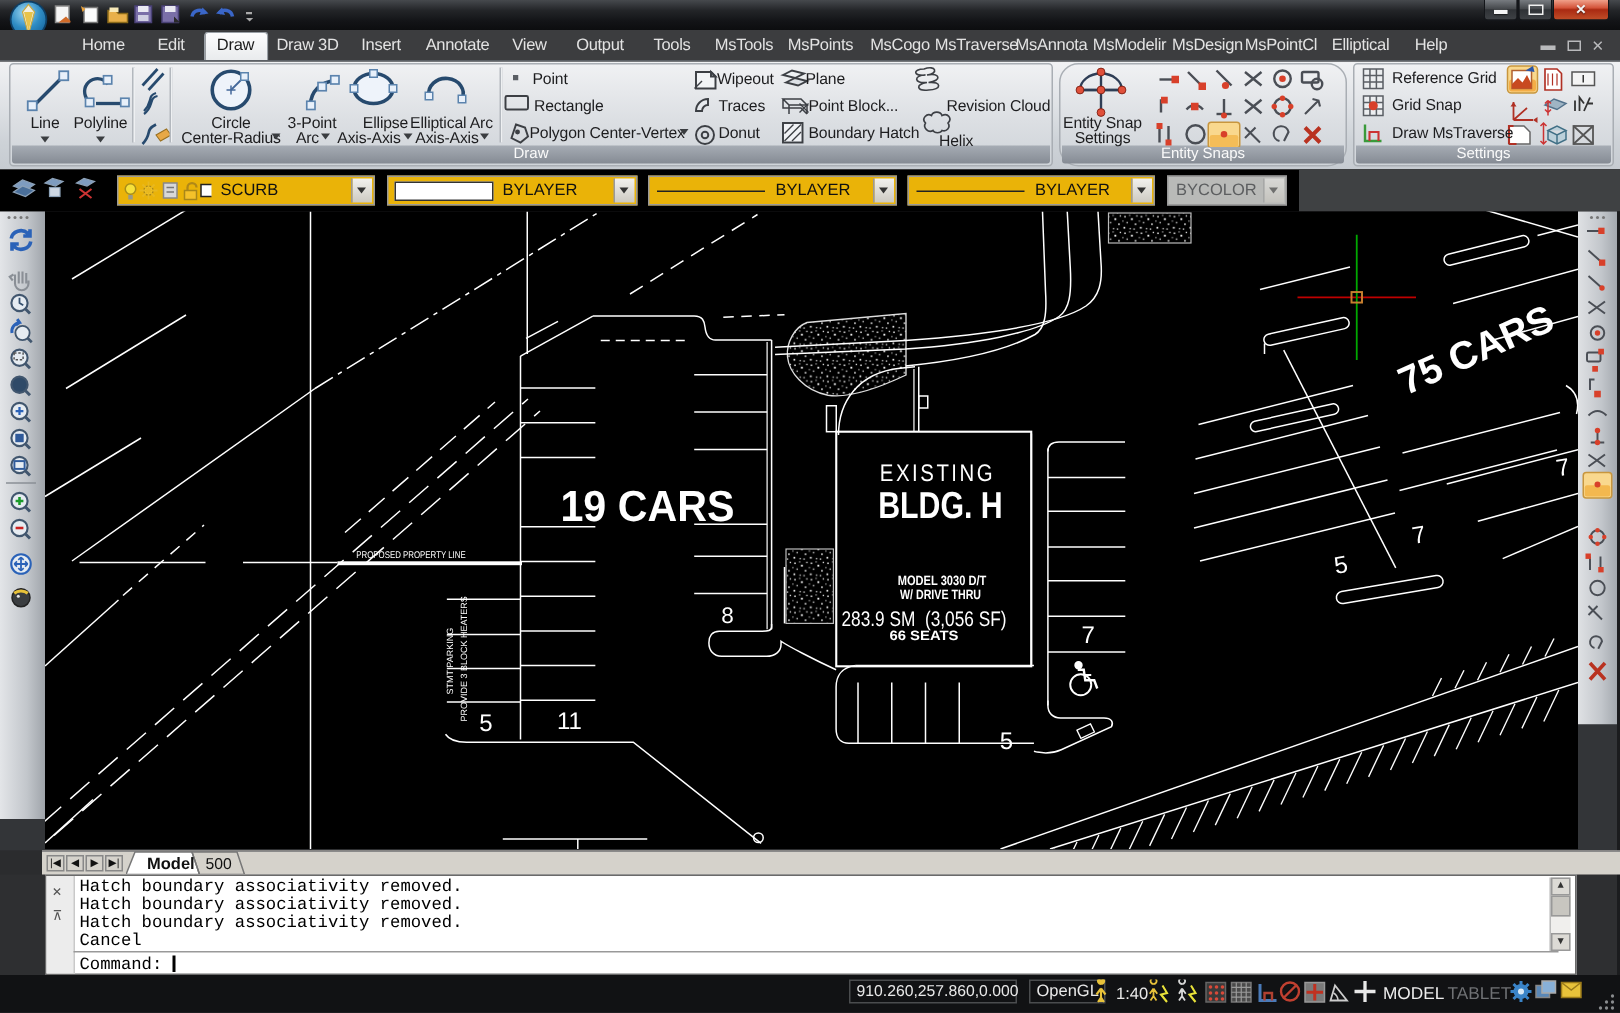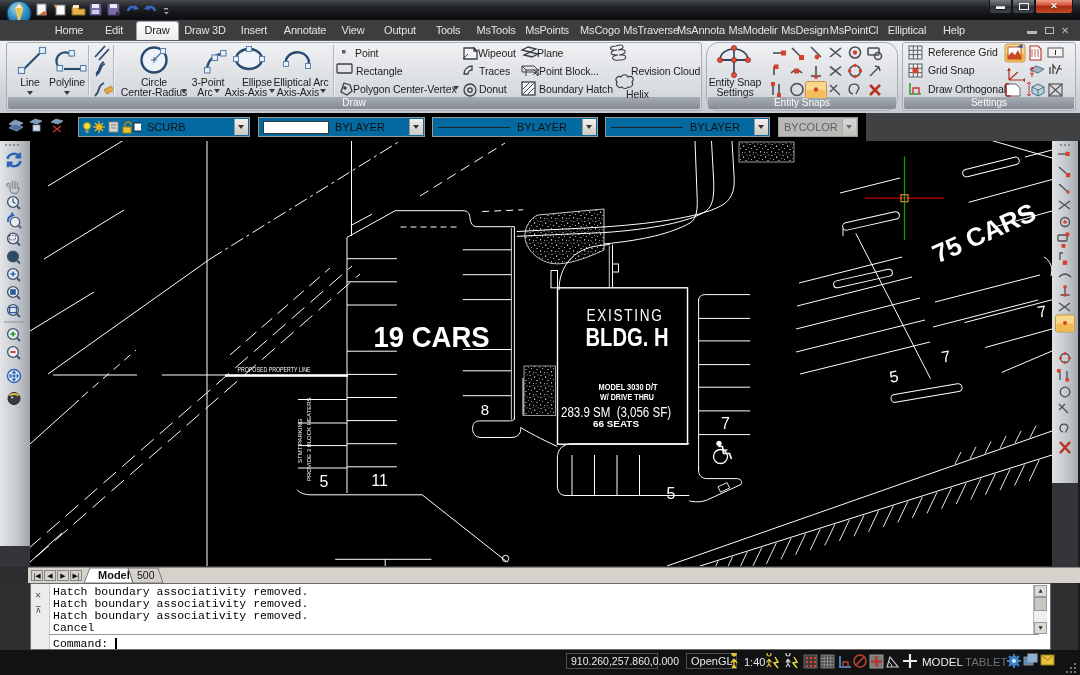--- a/index.html
+++ b/index.html
@@ -20,21 +20,21 @@
 #ribbon{left:0;top:40px;width:1080px;height:73px;background:linear-gradient(180deg,#f1f2f4 0%,#dde0e4 45%,#cdd2d7 75%,#c6cbd1 100%);border-top:1px solid #5c6065;box-sizing:border-box;}
 .panel{top:42px;height:69px;border:1px solid #a9aeb4;border-radius:3px;box-sizing:border-box;background:linear-gradient(180deg,#f0f1f3,#dcdfe3 55%,#cfd4d9);}
 .plabel{bottom:1px;left:1px;right:1px;height:12px;position:absolute;background:linear-gradient(180deg,#a6acb4,#858b94);border-radius:0 0 2px 2px;color:#fafafa;font-size:10px;text-align:center;line-height:12px;}
 .rtxt{color:#1d1d1f;font-size:10.5px;letter-spacing:-0.1px;white-space:nowrap;}
 .rtxtc{color:#1d1d1f;font-size:10.5px;letter-spacing:-0.1px;white-space:nowrap;transform:translateX(-50%);}
 .sep{top:45px;width:1px;height:50px;background:#b3b8be;border-right:1px solid #eef0f2;}
 .dna{width:0;height:0;border-left:3px solid transparent;border-right:3px solid transparent;border-top:4px solid #3a3d40;}
 
 #toolrow{left:0;top:113px;width:1080px;height:28px;background:#000;}
 #toolrowR{left:866px;top:113px;width:214px;height:28px;background:#3f4143;}
-.combo{top:117px;height:20px;background:#0369a1;border:1px solid #9a9a9a;box-sizing:border-box;font-size:11px;color:#111;}
+.combo{top:117px;height:20px;background:#eab308;border:1px solid #9a9a9a;box-sizing:border-box;font-size:11px;color:#111;}
 .cbtn{position:absolute;right:1px;top:1px;width:13px;height:16px;background:linear-gradient(180deg,#f2f1ee,#cdcac2);border-left:1px solid #9a9a9a;}
 .cbtn:after{content:"";position:absolute;left:3px;top:6px;border-left:3.5px solid transparent;border-right:3.5px solid transparent;border-top:4px solid #333;}
 
 #leftbar{left:0;top:141px;width:30px;height:405px;background:linear-gradient(90deg,#e3e5e8,#c2c6cb 60%,#9fa4aa);}
 #leftbarB{left:0;top:546px;width:30px;height:21px;background:#333538;}
 #rightbar{left:1052px;top:141px;width:26px;height:342px;background:linear-gradient(90deg,#dfe1e4,#c2c6cb 60%,#a4a9af);}
 #rightbarB{left:1052px;top:483px;width:26px;height:84px;background:#333538;}
 #rightedge{left:1078px;top:141px;width:2px;height:534px;background:#1b1c1e;}
 
 #tabbar{left:28px;top:567px;width:1052px;height:16px;background:#d5d2cb;border-top:1px solid #8a8a8a;box-sizing:border-box;}
@@ -318,21 +318,21 @@
  <path d="M148 32 v-7 m3 7 v-9 l3 4 m0 5 l4 -9 m-2 4 h4" stroke="#333" stroke-width="1.2" fill="none"></path>
  <path d="M104 42 h10 l4 4 v8 h-14 z" fill="#fff" stroke="#666"></path>
       <path d="M104 54 v-12 h3 m-3 12 h5" stroke="#b03024" stroke-width="1.4" fill="none"></path>
  <path d="M130 45 l6 -3 6 3 -6 3 z M130 45 v6 l6 3 6 -3 v-6 M136 48 v6" fill="#bcd0da" stroke="#417086" stroke-width="1"></path>
  <path d="M127 40 v14 m-2 -12 l2 -2 2 2 m-4 10 l2 2 2 -2" stroke="#c33" stroke-width="1" fill="none"></path>
  <rect x="147" y="42" width="13" height="12" fill="none" stroke="#555" stroke-width="1.2"></rect>
       <path d="M147 42 l13 12 m-13 0 l13 -12" stroke="#555" stroke-width="1.2"></path>
 </svg>
 <div class="abs rtxt" style="left:928px;top:46px;">Reference Grid</div>
 <div class="abs rtxt" style="left:928px;top:64px;">Grid Snap</div>
-<div class="abs rtxt" style="left:928px;top:83px;">Draw Orthogonal</div>
+<div class="abs rtxt" style="left:928px;top:83px;">Draw MsTraverse</div>
 
 <div class="abs" id="toolrow"></div>
 <div class="abs" id="toolrowR"></div>
 <svg class="abs" style="left:6px;top:116px" width="64" height="22" viewBox="0 0 64 22">
  <g stroke="#8da2b8" fill="#5b80a8" stroke-width="0.8">
   <path d="M3 8 l6 -4 8 3 -6 4 z" fill="#7e9cc0"></path>
         <path d="M3 12 l6 -4 8 3 -6 4 z" fill="#4a6f9a"></path>
   <path d="M24 6 l5 -3 7 2 -5 3 z" fill="#7e9cc0"></path>
         <rect x="27" y="9" width="7" height="6" fill="#cfd8e4"></rect>
   <path d="M45 6 l5 -3 7 2 -5 3 z" fill="#7e9cc0"></path>
@@ -740,21 +740,21 @@
  <div style="position:absolute;left:18px;top:50px;width:990px;height:1px;background:#999;"></div>
  <div style="position:absolute;left:22px;top:53px;color:#000;font-size:11.5px;">Command: <span style="display:inline-block;width:1.5px;height:11px;background:#000;vertical-align:-2px;"></span></div>
  <div style="position:absolute;right:3px;top:1px;width:13px;height:49px;background:#f0efed;border-left:1px solid #bbb;">
   <div style="position:absolute;top:0;left:0;width:13px;height:12px;background:#dcdad5;border:1px solid #999;box-sizing:border-box;font-size:7px;text-align:center;line-height:10px;color:#333;">▲</div>
   <div style="position:absolute;bottom:0;left:0;width:13px;height:12px;background:#dcdad5;border:1px solid #999;box-sizing:border-box;font-size:7px;text-align:center;line-height:10px;color:#333;">▼</div>
   <div style="position:absolute;top:12px;left:0;width:13px;height:14px;background:#c8c6c0;border:1px solid #999;box-sizing:border-box;"></div>
  </div>
 </div>
 
 <div class="abs" id="statusbar"></div>
-<div class="abs sbox" style="left:566px;width:92px;font-size:10.5px;">910.260,257.860,0.000</div>
+<div class="abs sbox" style="left:566px;width:112px;font-size:10.5px;">910.260,257.860,0.000</div>
 <div class="abs sbox" style="left:686px;width:51px;">OpenGL</div>
 <svg class="abs" style="left:730px;top:653px" width="190" height="17" viewBox="0 0 190 17">
  <g>
   <path d="M4 3 a2 2 0 1 1 0.1 0 M4 6 l-3 4 m3 -4 l3 4 m-3 -4 v6 m-2 3 l2 -3 2 3" stroke="#e8c23a" fill="#e8c23a" stroke-width="1.4"></path>
   <text x="14" y="13" font-size="11" fill="#e8e8e8">1:40</text>
   <g transform="translate(36,1)">
           <path d="M3 2 a2 2 0 1 1 0.1 0 M3 5 l-2.5 3.5 m2.5 -3.5 l2.5 3.5 m-2.5 -3.5 v5 m-2 3 l2 -3 2 3" stroke="#e8c23a" fill="none" stroke-width="1.2"></path>
           <path d="M9 3 l3 5 -4 1 4 5" stroke="#e8e13a" fill="none" stroke-width="1.4"></path>
         </g>
   <g transform="translate(56,1)">

